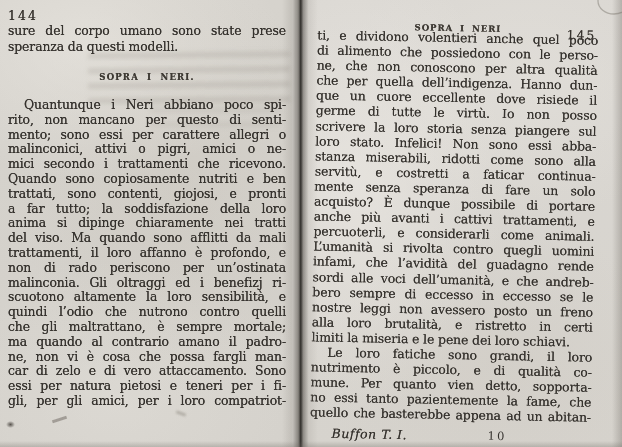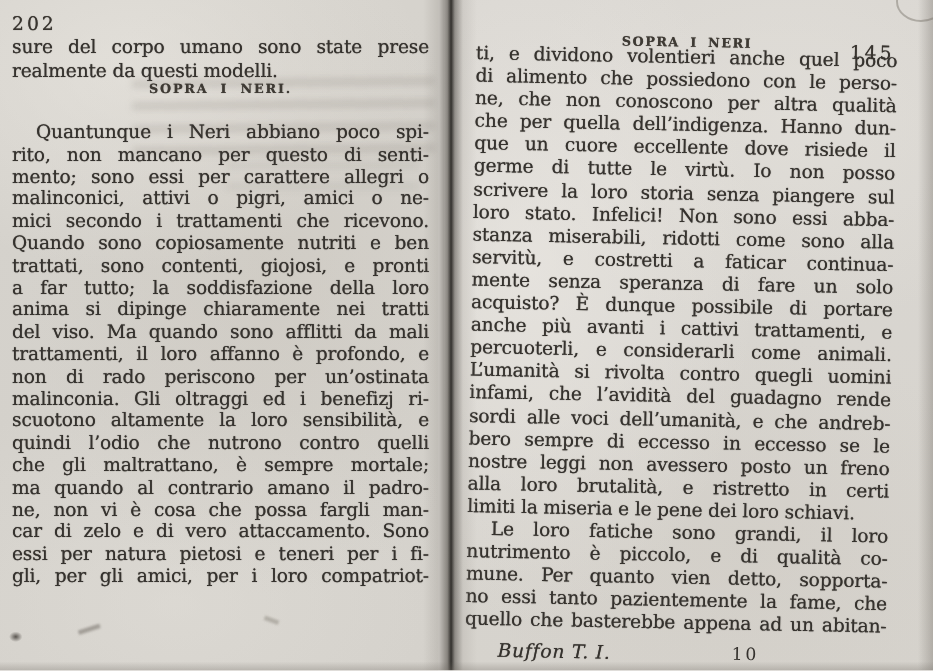--- a/index.html
+++ b/index.html
@@ -63,21 +63,21 @@
   }
   .page-right .running-header { font-size:8.5px; letter-spacing:1px; word-spacing:3px; }
   .pagenum {
     font-size:12.5px; letter-spacing:2px; color:#38342f;
     text-shadow:0 0 .5px rgba(48,43,38,.8);
   }
   .pagenum-left { position:absolute; left:0; top:-2px; }
   .pagenum-right { position:absolute; right:2px; top:9px; }
 
   .section-heading {
-    margin-bottom:15px; line-height:12px;
+    margin-top:17px; margin-bottom:15px; line-height:12px;
     text-align:center; font-size:8.5px; font-weight:700;
     letter-spacing:1.2px; word-spacing:4px; color:#3e3a34;
     text-shadow:0 0 .5px rgba(48,43,38,.8);
   }
 
   .footer-row { position:relative; margin-top:3px; height:15px; }
   .footer-sig {
     font-style:italic; font-size:12.5px; letter-spacing:.5px;
     margin-left:22px; text-shadow:0 0 .5px rgba(48,43,38,.8);
   }
@@ -121,27 +121,27 @@
 </head>
 <body>
 
 <div class="scan">
 
   <div class="page page-left">
     <div class="bleedthrough"></div>
     <div class="bleedthrough2"></div>
 
     <div class="header-row">
-      <span class="pagenum pagenum-left">202</span>
+      <span class="pagenum pagenum-left">144</span>
     </div>
 
     <div class="textcol">
       <div class="intro">
           <div class="tline">sure del corpo umano sono state prese</div>
-          <div class="tline end">realmente da questi modelli.</div>
+          <div class="tline end">speranza da questi modelli.</div>
         </div>
       <div class="section-heading">SOPRA I NERI.</div>
       <div class="left-body">
           <div class="tline indent">Quantunque i Neri abbiano poco spi-</div>
           <div class="tline">rito, non mancano per questo di senti-</div>
           <div class="tline">mento; sono essi per carattere allegri o</div>
           <div class="tline">malinconici, attivi o pigri, amici o ne-</div>
           <div class="tline">mici secondo i trattamenti che ricevono.</div>
           <div class="tline">Quando sono copiosamente nutriti e ben</div>
           <div class="tline">trattati, sono contenti, giojosi, e pronti</div>

